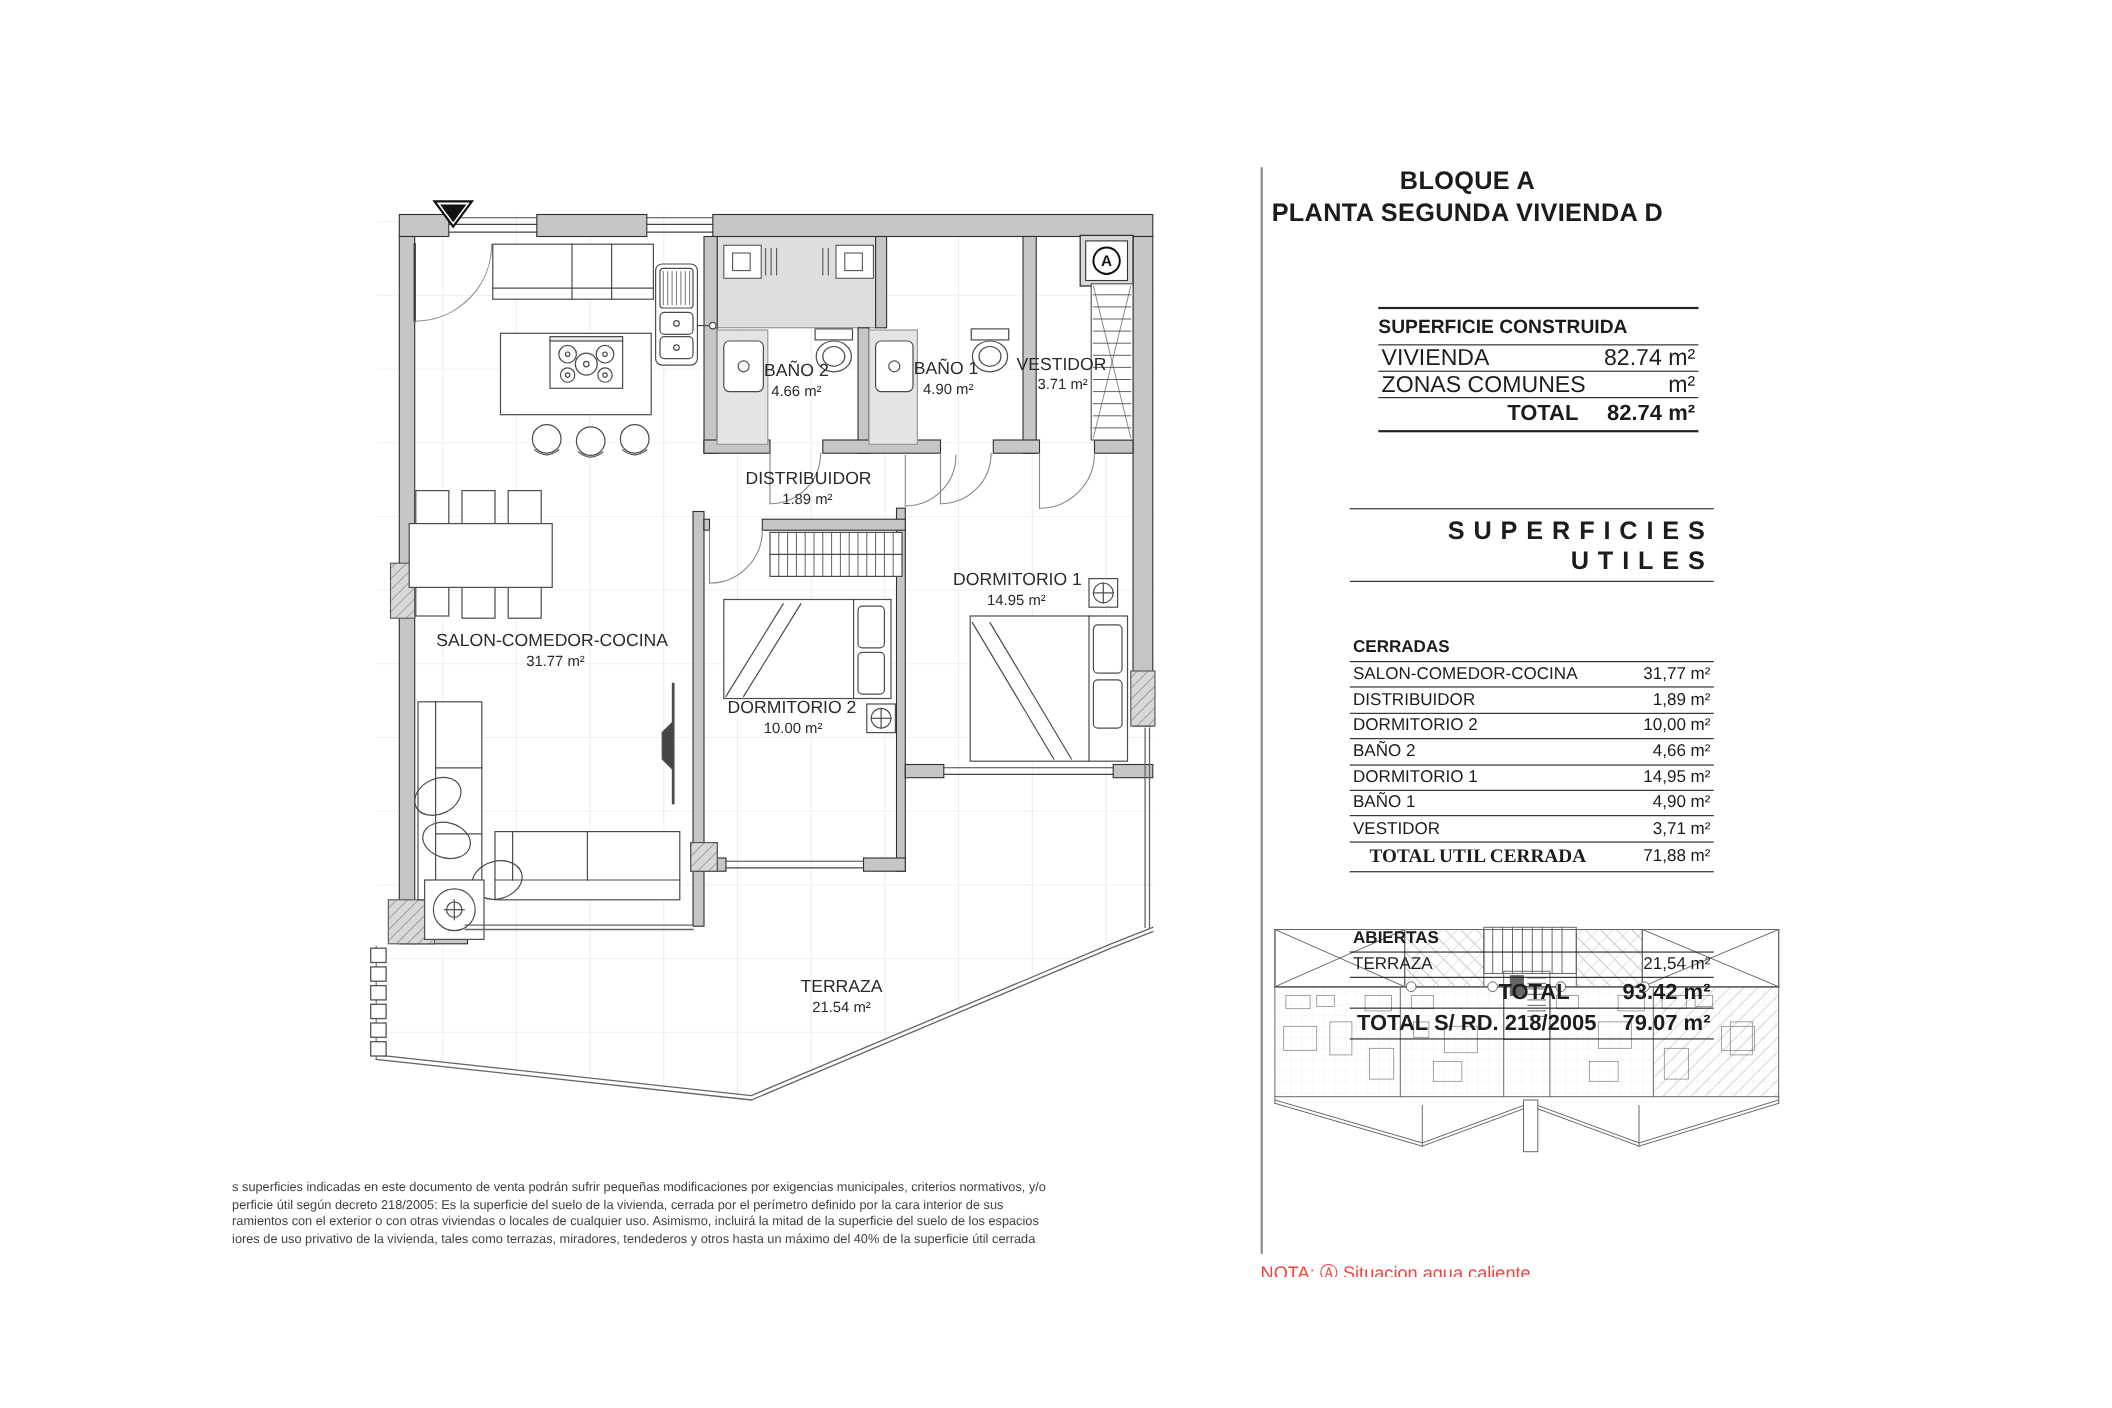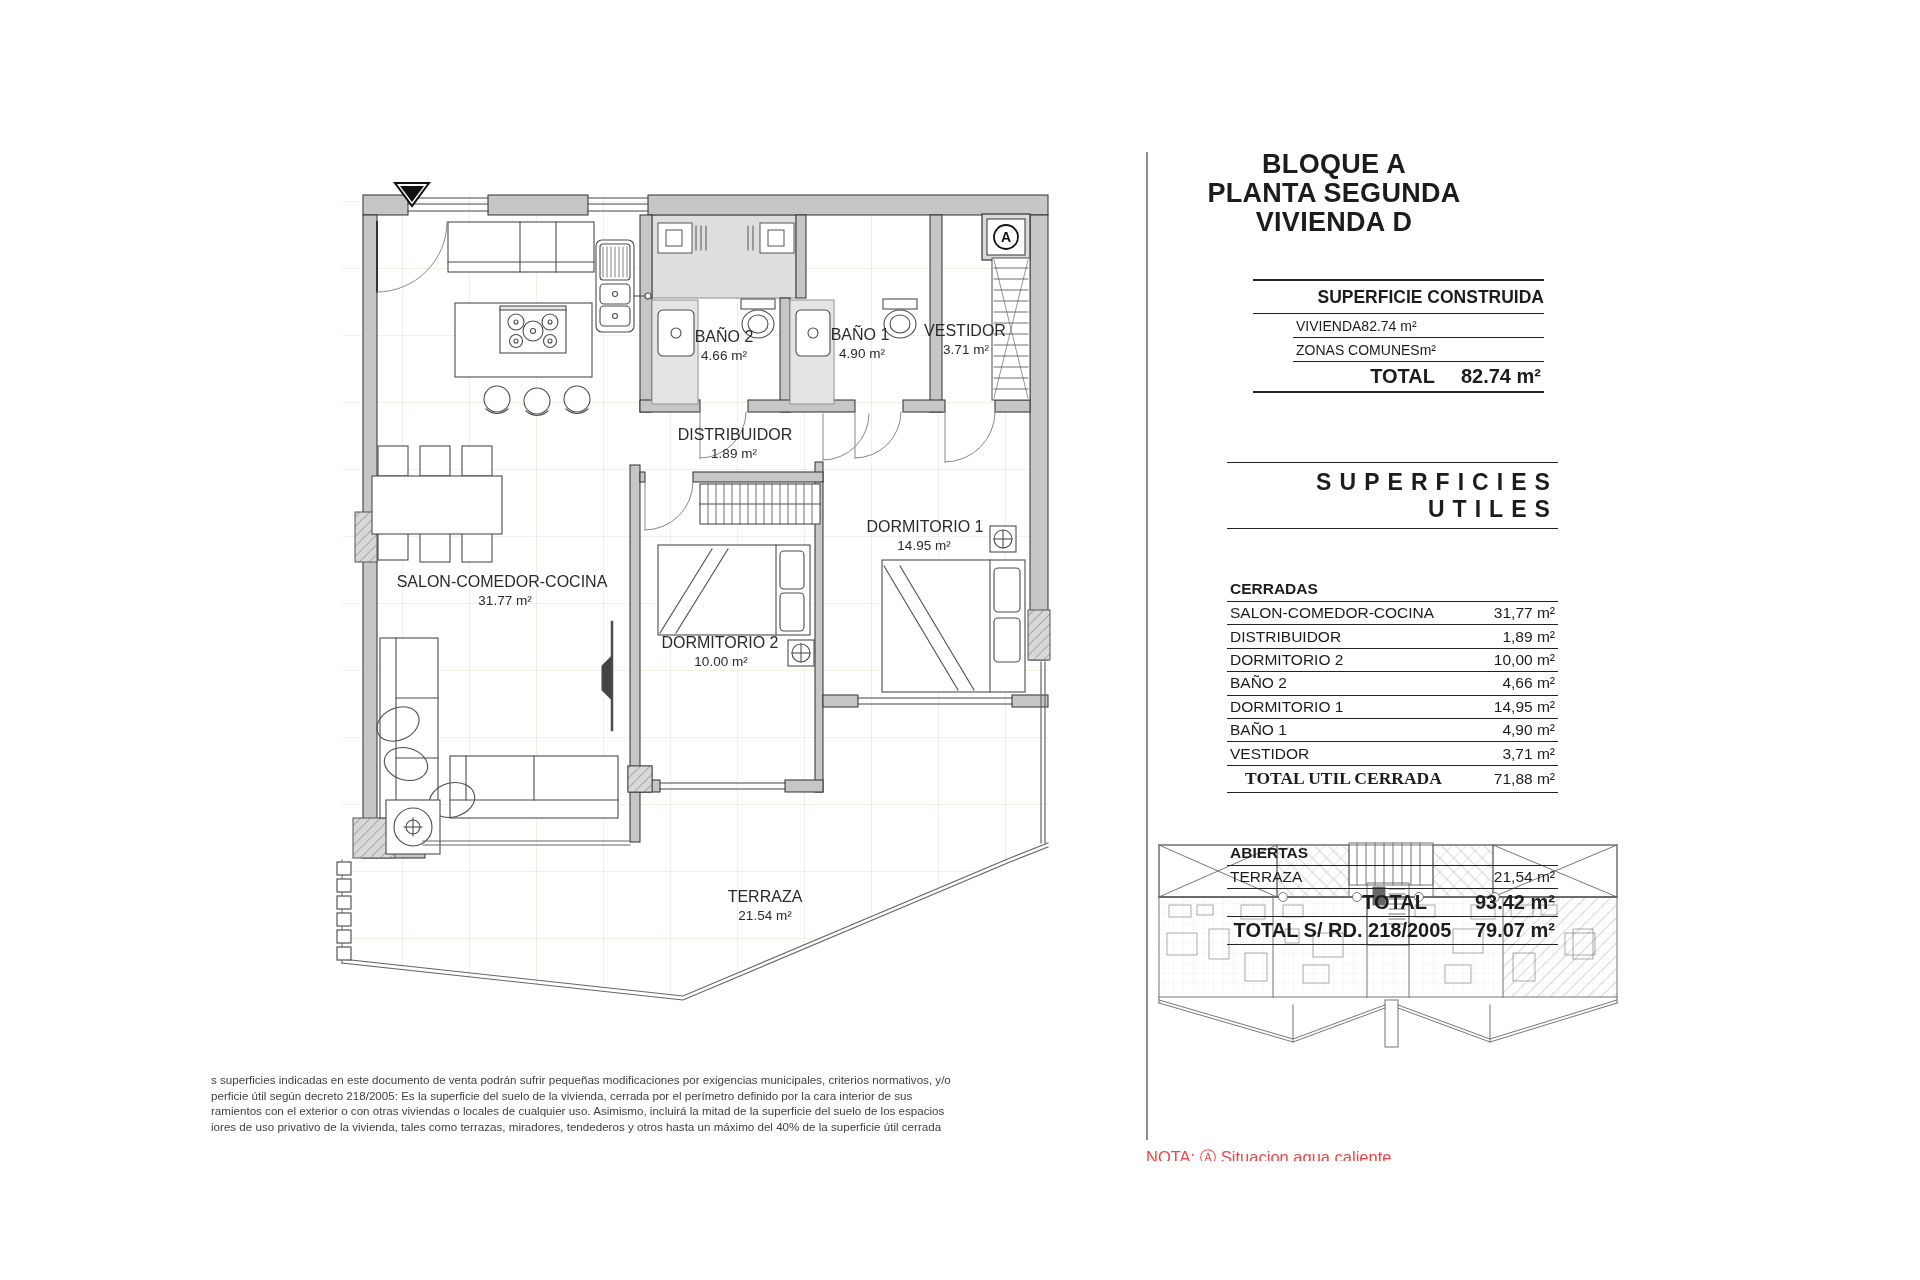--- a/index.html
+++ b/index.html
@@ -1,26 +1,26 @@
 <!DOCTYPE html>
 <html><head>
 <meta charset="utf-8">
 <style>
   html,body{margin:0;padding:0;background:#ffffff;}
   .page{position:relative;width:1920px;height:1280px;background:#fff;overflow:hidden;
         font-family:"Liberation Sans","DejaVu Sans",sans-serif;color:#1c1c1c;}
   .plan-svg{position:absolute;left:0;top:0;}
   .divider{position:absolute;left:1146px;top:152px;width:2px;height:988px;background:#8c8c8c;}
   .title-block{position:absolute;left:1153px;top:150px;width:362px;text-align:center;}
-  .title-block div{font-weight:700;font-size:27px;line-height:29px;letter-spacing:.3px;}
+  .title-block div{font-weight:700;font-size:23px;line-height:29px;letter-spacing:.3px;}
   
   .t1{position:absolute;left:1253px;top:279px;width:291px;border-top:2px solid #222;}
-  .t-title{font-weight:700;font-size:17.5px;text-align:right;padding:6px 0 5px;border-bottom:1.5px solid #222;}
-  .trow{display:flex;align-items:center;height:23px;
-        font-size:14px;border-bottom:1.2px solid #222;padding:0 3px;margin-left:40px;}
+  .t-title{font-weight:700;font-size:17.5px;text-align:left;padding:6px 0 5px;border-bottom:1.5px solid #222;}
+  .trow{display:flex;justify-content:space-between;align-items:center;height:23px;
+        font-size:21px;border-bottom:1.2px solid #222;padding:0 3px;}
   .trow .val{text-align:right;}
   .t-total{display:flex;justify-content:flex-end;align-items:center;height:29px;gap:26px;
            font-weight:700;font-size:20px;border-bottom:2px solid #222;padding:0 3px;}
   
   .t2{position:absolute;left:1227px;top:462px;width:331px;border-top:1.5px solid #222;}
   .t2-title{font-weight:700;font-size:23px;text-align:right;letter-spacing:.35em;word-spacing:.5em;
             padding:6px 0 5px;border-bottom:1.5px solid #222;}
   .sect{font-weight:700;font-size:15.5px;height:24px;display:flex;align-items:center;
         border-bottom:1.2px solid #222;padding:0 3px;margin-top:48px;}
   .trow2{display:flex;justify-content:space-between;align-items:center;height:22.4px;

